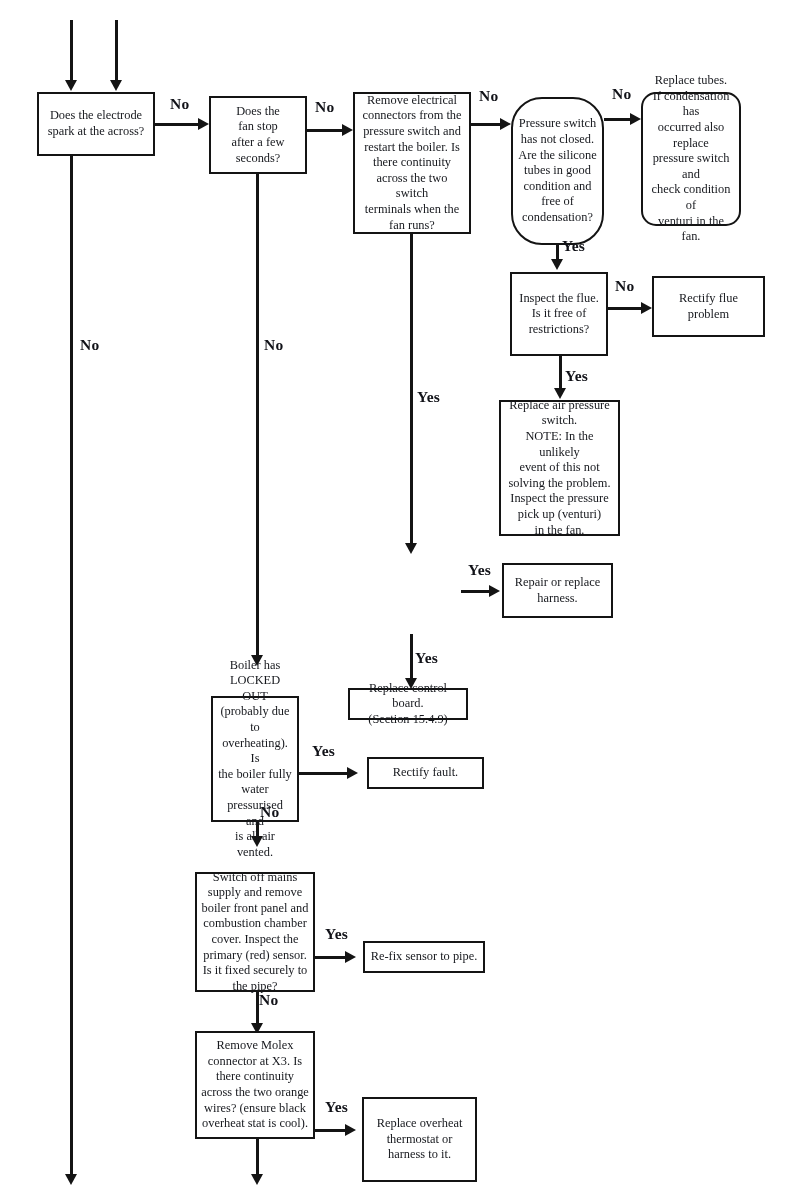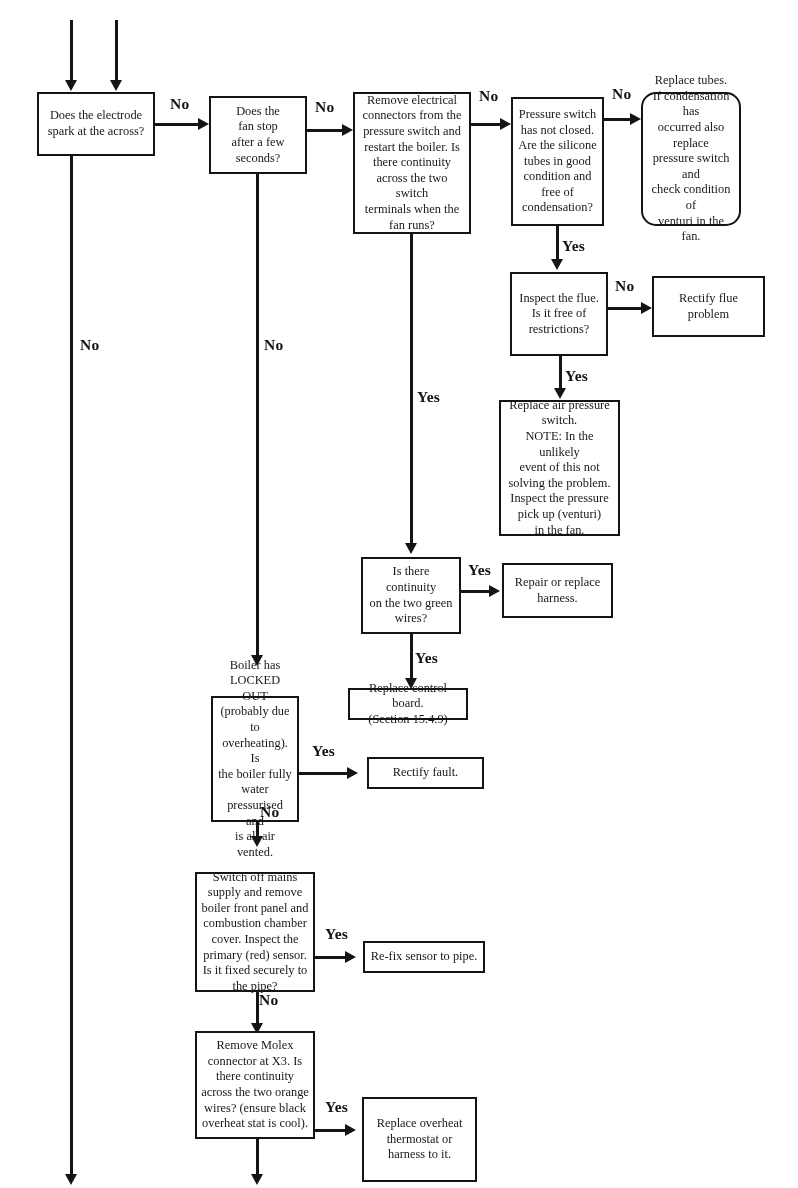--- a/index.html
+++ b/index.html
@@ -90,21 +90,21 @@
 
   <div class="node" style="left:353px; top:92px; width:118px; height:142px;">Remove electrical
 connectors from the
 pressure switch and
 restart the boiler. Is
 there continuity
 across the two switch
 terminals when the
 fan runs?</div>
 
-  <div class="node" style="left:511px; top:97px; width:93px; height:129px;">Pressure switch
+  <div class="node" style="left:511px; top:97px; width:93px; height:148px;border-radius:31px;">Pressure switch
 has not closed.
 Are the silicone
 tubes in good
 condition and
 free of
 condensation?</div>
 
   <div class="node" style="left:641px; top:92px; width:100px; height:134px;border-radius:15px;">Replace tubes.
 If condensation has
 occurred also replace
@@ -153,23 +153,20 @@
 event of this not
 solving the problem.
 Inspect the pressure
 pick up (venturi)
 in the fan.</div>
 
   <div class="line-v" style="left:410px; top:234px; height:310px;"></div>
   <div class="arrow arrow-down" style="left:405px; top:543px;"></div>
   <div class="edge-label" style="left:417px; top:389px;">Yes</div>
 
-  <div class="node" style="left:361px; top:557px; width:100px; height:77px;">Is there continuity
-on the two green
-wires?</div>
 
   <div class="node" style="left:502px; top:563px; width:111px; height:55px;">Repair or replace
 harness.</div>
 
   <div class="line-h" style="left:461px; top:590px; width:30px;"></div>
   <div class="arrow arrow-right" style="left:489px; top:585px;"></div>
   <div class="edge-label" style="left:468px; top:562px;">Yes</div>
 
   <div class="line-v" style="left:410px; top:634px; height:46px;"></div>
   <div class="arrow arrow-down" style="left:405px; top:678px;"></div>

